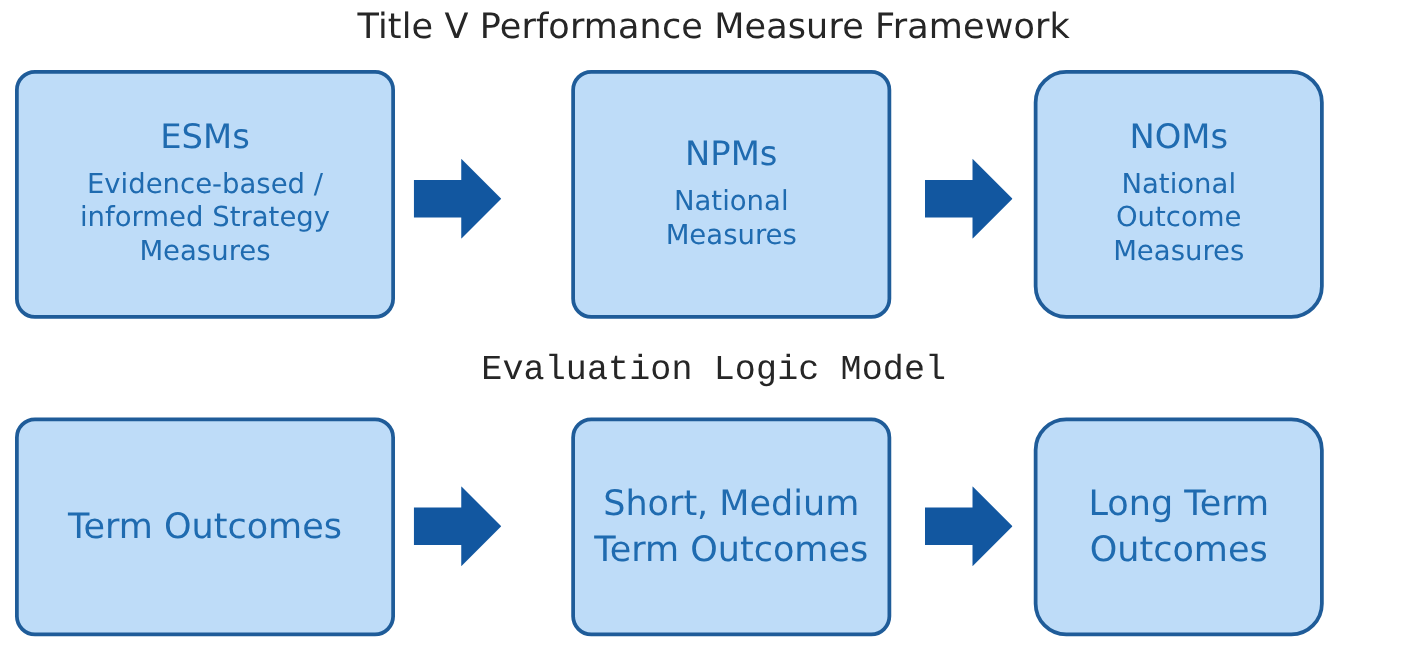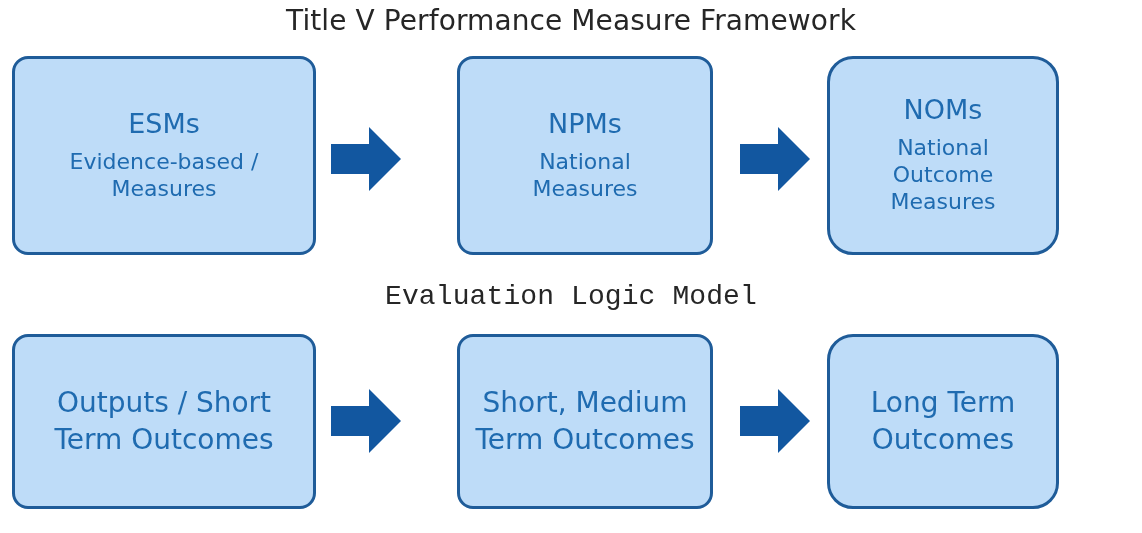--- a/index.html
+++ b/index.html
@@ -89,20 +89,21 @@
 <div class="stage">
 
   <div class="section-title" id="framework-title">Title V Performance Measure Framework</div>
 
   <div class="row-top">
 
     <div class="node-box col-1">
       <div class="node-heading">ESMs</div>
       <div class="node-sub">
         <span class="ln">Evidence-based /</span>
+        <span class="ln">informed Strategy</span>
         <span class="ln">Measures</span>
       </div>
     </div>
 
     <div class="arrow arrow-1">
       <svg viewBox="0 0 70 64" preserveAspectRatio="none" aria-hidden="true">
         <polygon points="0,17 38,17 38,0 70,32 38,64 38,47 0,47" fill="#1257a0"></polygon>
       </svg>
     </div>
 
@@ -130,21 +131,20 @@
     </div>
 
   </div>
 
   <div class="section-title" id="logic-title">Evaluation Logic Model</div>
 
   <div class="row-bottom">
 
     <div class="node-box col-1">
       <div class="node-label-only">
-        <span class="ln">Outputs / Short</span>
         <span class="ln">Term Outcomes</span>
       </div>
     </div>
 
     <div class="arrow arrow-1">
       <svg viewBox="0 0 70 64" preserveAspectRatio="none" aria-hidden="true">
         <polygon points="0,17 38,17 38,0 70,32 38,64 38,47 0,47" fill="#1257a0"></polygon>
       </svg>
     </div>
 

